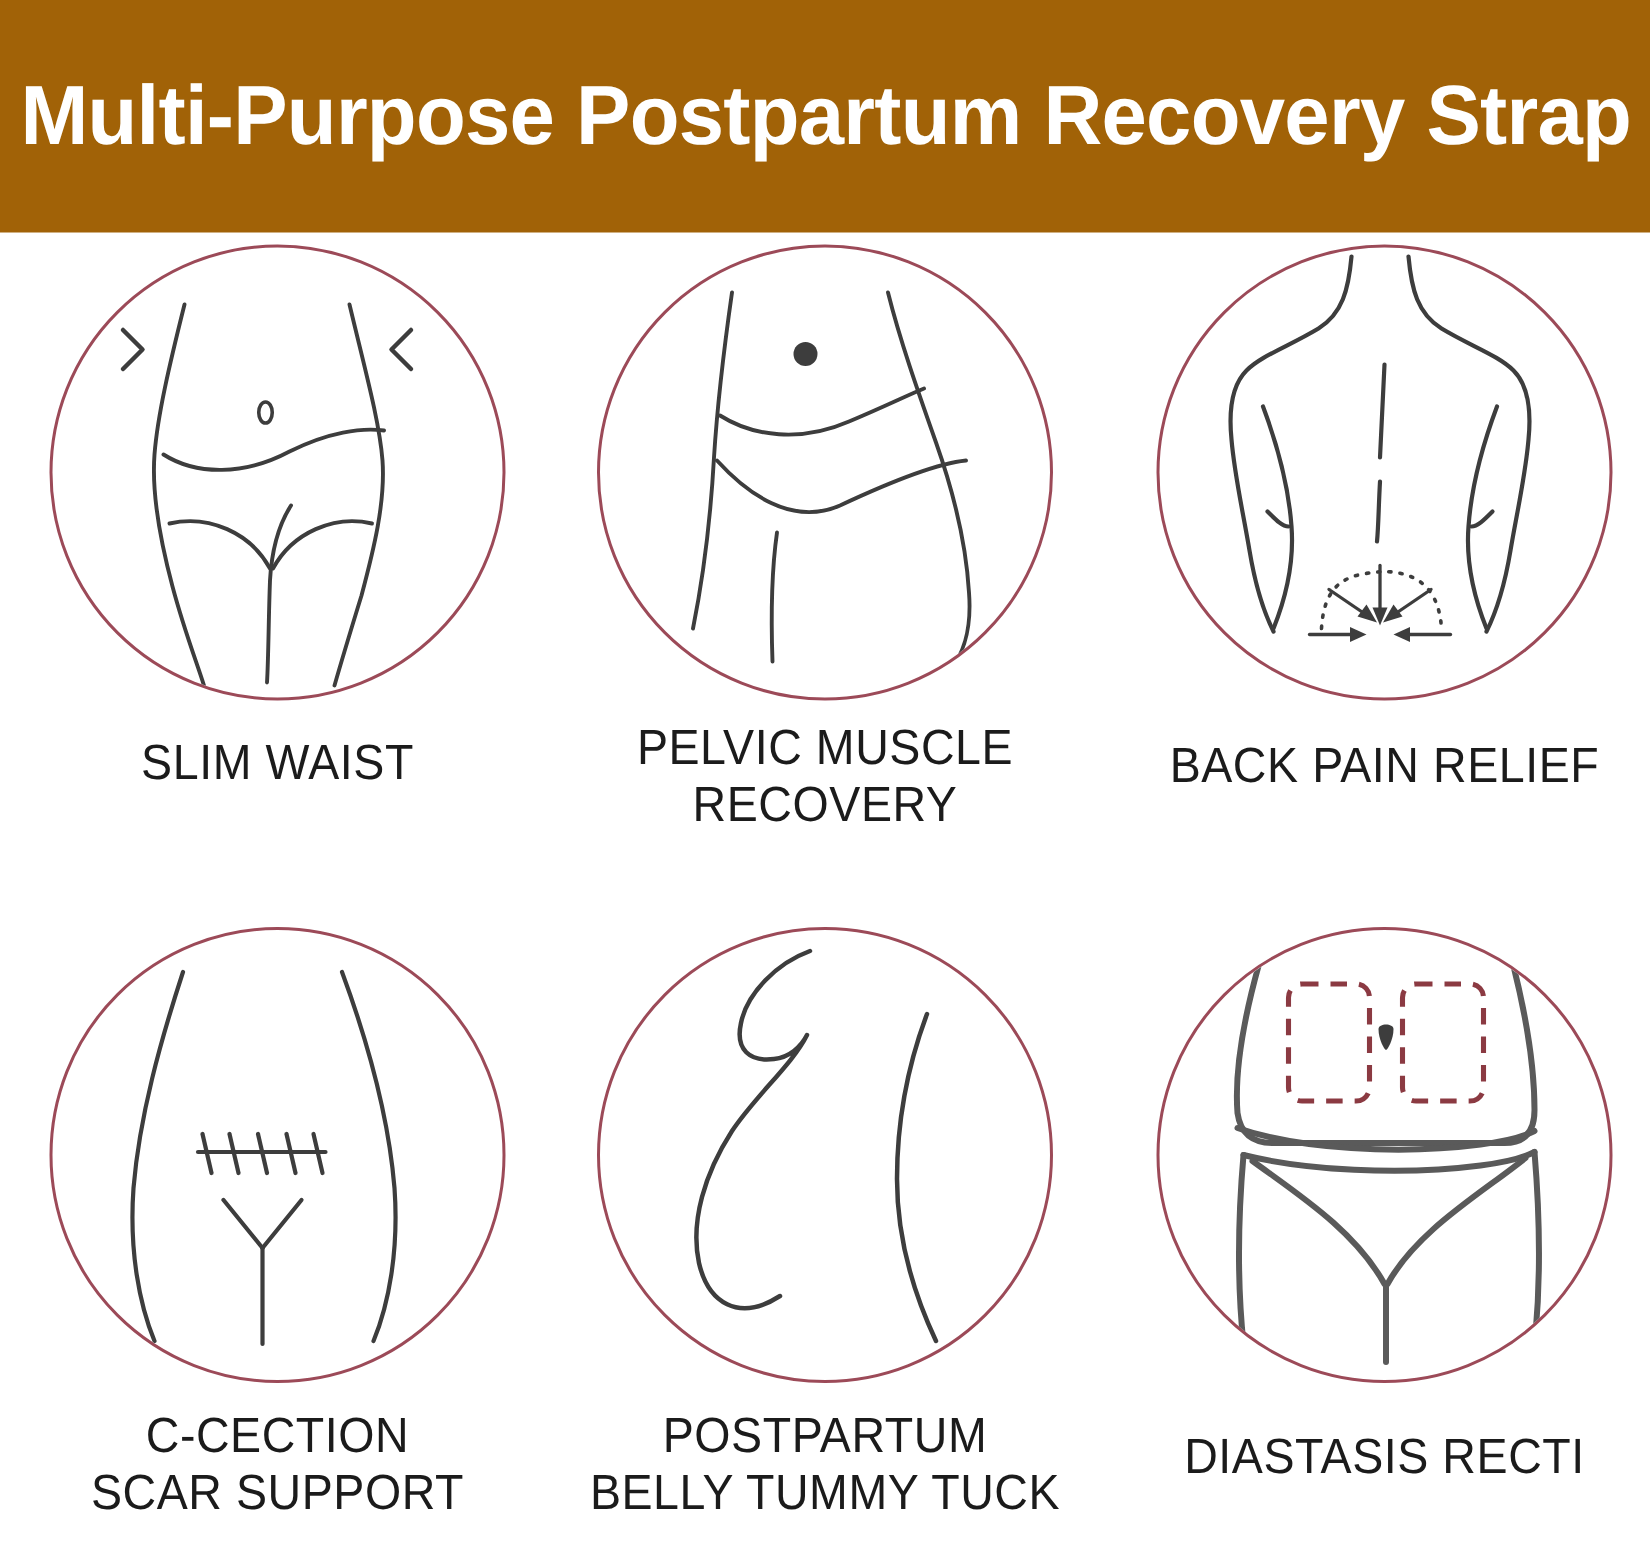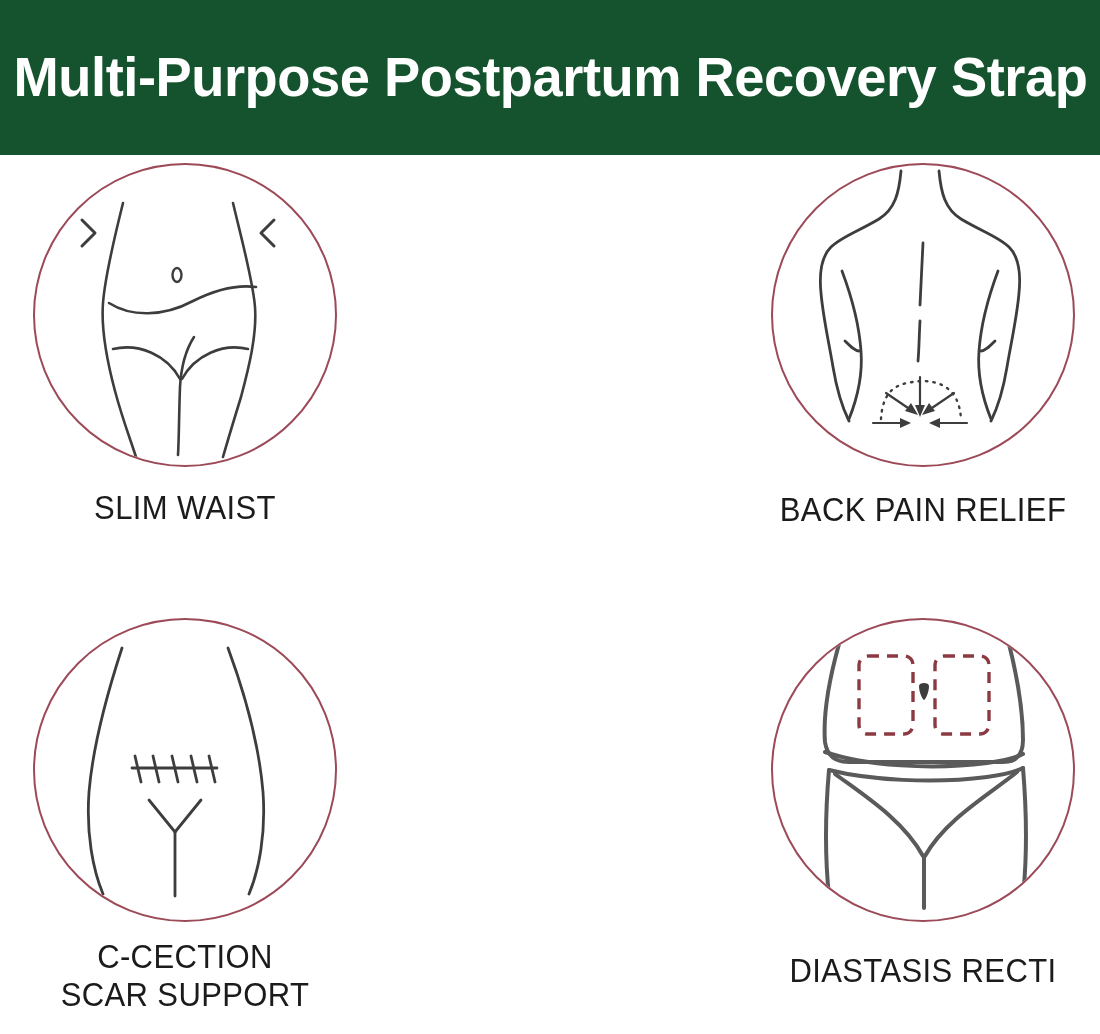--- a/index.html
+++ b/index.html
@@ -12,21 +12,21 @@
     background: #ffffff;
     font-family: "Liberation Sans", sans-serif;
     overflow: hidden;
     position: relative;
   }
 
   
   #header-banner {
     width: 1100px;
     height: 155px;
-    background: #14532d;
+    background: #a16207;
     display: flex;
     align-items: center;
     justify-content: center;
     box-sizing: border-box;
     padding: 0 14px;
   }
   #banner-title {
     color: #ffffff;
     font-family: "Liberation Sans Narrow", "Liberation Sans", sans-serif;
     font-weight: bold;
@@ -122,20 +122,42 @@
 
         <g fill="none" stroke="#3d3d3d" stroke-width="3" stroke-linecap="round" stroke-linejoin="round">
           <polyline points="47,55 60,68 47,81"></polyline>
           <polyline points="239,55 226,68 239,81"></polyline>
         </g>
       </svg>
     </div>
     <div class="feature-label">SLIM WAIST</div>
   </div>
 
+  <div class="feature-cell row1 col2">
+    <div class="icon-circle">
+      <svg viewBox="0 0 300 300" xmlns="http://www.w3.org/2000/svg">
+        <g fill="none" stroke="#3d3d3d" stroke-width="2.6" stroke-linecap="round" stroke-linejoin="round">
+
+          <path d="M88 30 C82 72, 78 108, 76 140 C74 176, 70 214, 62 254"></path>
+
+          <path d="M192 30 C200 62, 212 96, 224 130 C236 164, 244 196, 246 230 C248 256, 242 272, 232 284"></path>
+
+          <circle cx="137" cy="71" r="8" fill="#3d3d3d" stroke="none"></circle>
+
+          <path d="M80 112 C102 126, 134 130, 166 116 C190 106, 206 98, 216 94"></path>
+
+          <path d="M78 142 C98 164, 128 186, 160 172 C192 157, 224 144, 244 142"></path>
+
+          <path d="M118 190 C114 218, 114 248, 115 276"></path>
+        </g>
+      </svg>
+    </div>
+    <div class="feature-label">PELVIC MUSCLE
+RECOVERY</div>
+  </div>
 
   <div class="feature-cell row1 col3">
     <div class="icon-circle">
       <svg viewBox="0 0 300 300" xmlns="http://www.w3.org/2000/svg">
         <g fill="none" stroke="#3d3d3d" stroke-width="2.8" stroke-linecap="round" stroke-linejoin="round">
 
           <path d="M128 6 C126 28, 122 44, 106 54 C86 66, 68 72, 58 82 C48 92, 46 108, 48 128
                    C50 152, 56 178, 60 202 C64 226, 70 244, 76 256"></path>
 
           <path d="M166 6 C168 28, 172 44, 188 54 C208 66, 226 72, 236 82 C246 92, 248 108, 246 128
@@ -192,20 +214,38 @@
           <path d="M114 180 L140 212"></path>
           <path d="M166 180 L140 212"></path>
           <path d="M140 212 L140 276"></path>
         </g>
       </svg>
     </div>
     <div class="feature-label">C-CECTION
 SCAR SUPPORT</div>
   </div>
 
+  <div class="feature-cell row2 col2">
+    <div class="icon-circle">
+      <svg viewBox="0 0 300 300" xmlns="http://www.w3.org/2000/svg">
+        <g fill="none" stroke="#3d3d3d" stroke-width="3" stroke-linecap="round" stroke-linejoin="round">
+
+          <path d="M140 14 C118 22, 98 42, 94 62 C90 80, 100 88, 116 86
+                   C126 85, 134 78, 138 70
+                   C128 90, 104 110, 88 134
+                   C70 162, 60 194, 66 222
+                   C72 248, 92 262, 120 244"></path>
+
+          <path d="M218 56 C206 88, 198 126, 198 166 C198 204, 208 240, 224 274"></path>
+        </g>
+      </svg>
+    </div>
+    <div class="feature-label">POSTPARTUM
+BELLY TUMMY TUCK</div>
+  </div>
 
   <div class="feature-cell row2 col3">
     <div class="icon-circle">
       <svg viewBox="0 0 300 300" xmlns="http://www.w3.org/2000/svg">
         <g fill="none" stroke="#5a5a5a" stroke-width="4" stroke-linecap="round" stroke-linejoin="round">
 
           <path d="M66 24 C56 60, 50 96, 52 122 C54 136, 62 142, 76 142
                    L230 142 C244 142, 250 134, 250 120 C250 92, 244 56, 236 24"></path>
 
           <path d="M52 132 C92 146, 160 150, 214 143 C230 141, 242 138, 250 134"></path>

